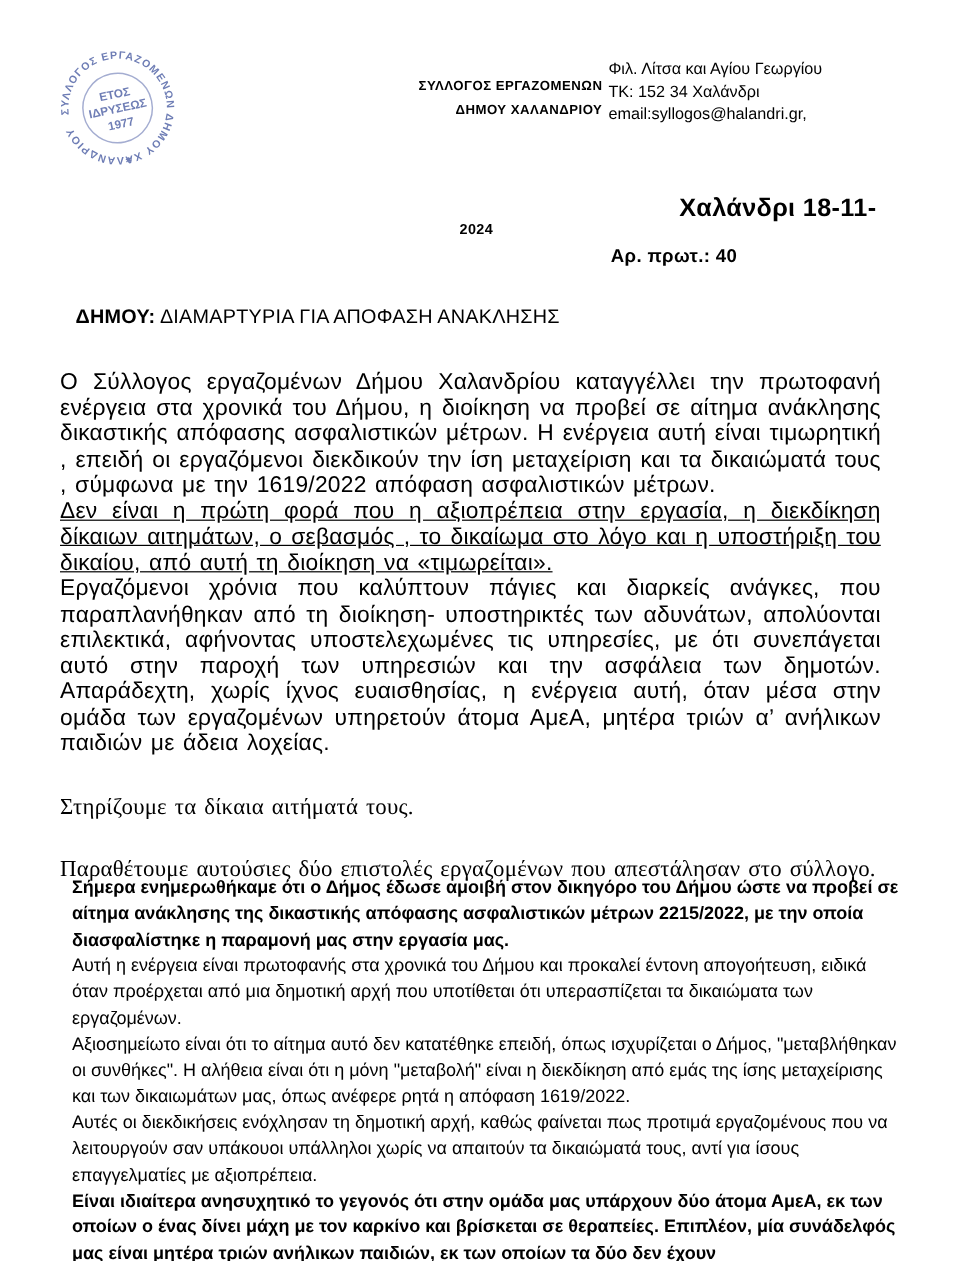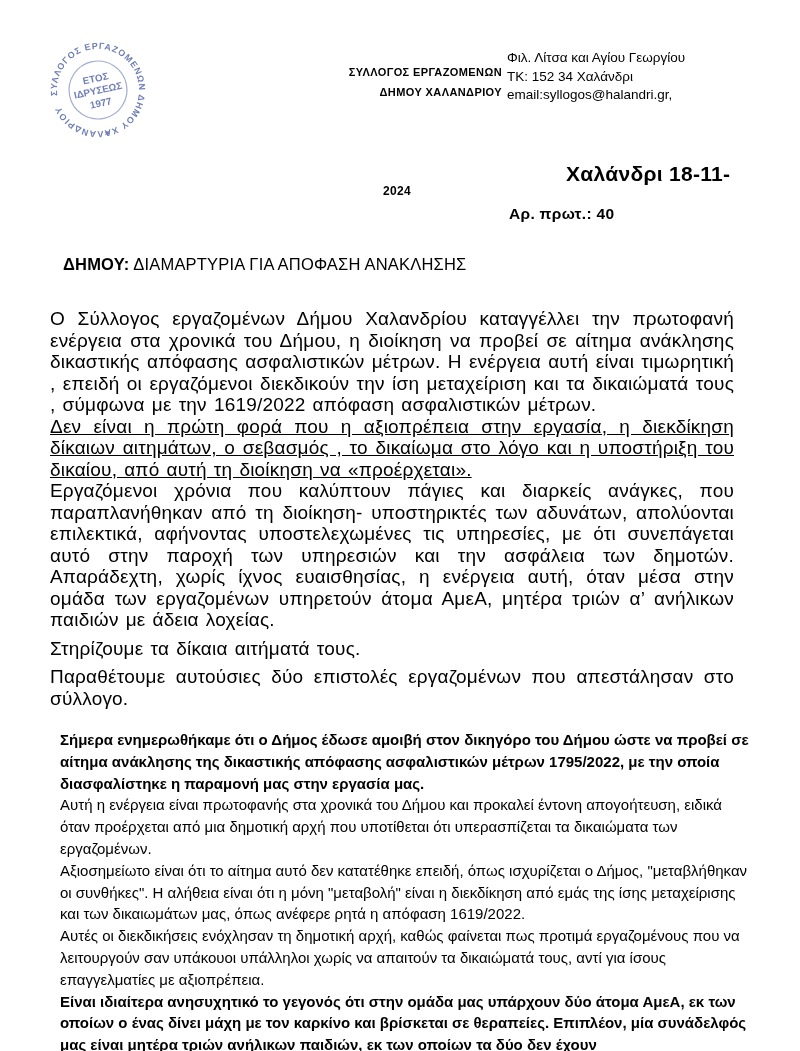--- a/index.html
+++ b/index.html
@@ -25,21 +25,21 @@
   
   .subject{position:absolute;left:63px;top:255px;font-size:16.5px;letter-spacing:.2px;}
   .subject .lbl{font-weight:bold;}
   
   .body1{
     position:absolute;left:50px;top:308px;width:684px;
     font-size:19px;line-height:21.5px;text-align:justify;
     letter-spacing:.2px;word-spacing:1.6px;
   }
   .body1 p{margin:0;}
-  .body1 p.gap{margin-top:7px;}
+  .body1 p.gap{margin-top:31px;font-family:Liberation Serif, serif;}
   .body1 p.underlined{text-decoration:underline;}
   
   .letters{
     position:absolute;left:60px;top:729px;width:692px;
     font-size:15px;line-height:21.8px;text-align:left;
   }
   .letters p{margin:0;}
   .letters p.bold{font-weight:bold;}
 </style>
 </head>
@@ -77,27 +77,27 @@
   <div class="date-line1">Χαλάνδρι  18-11-</div>
   <div class="date-line2">2024</div>
   <div class="protocol">Αρ. πρωτ.:  40</div>
 
   <div class="subject">
     <span class="lbl">ΔΗΜΟΥ:</span><span> ΔΙΑΜΑΡΤΥΡΙΑ ΓΙΑ ΑΠΟΦΑΣΗ ΑΝΑΚΛΗΣΗΣ</span>
   </div>
 
   <div class="body1">
     <p>Ο Σύλλογος  εργαζομένων Δήμου Χαλανδρίου καταγγέλλει την πρωτοφανή ενέργεια στα χρονικά του Δήμου, η διοίκηση να προβεί σε αίτημα ανάκλησης δικαστικής απόφασης ασφαλιστικών μέτρων.    Η ενέργεια αυτή είναι τιμωρητική , επειδή  οι εργαζόμενοι διεκδικούν την ίση μεταχείριση και τα δικαιώματά τους , σύμφωνα  με την 1619/2022 απόφαση ασφαλιστικών μέτρων.</p>
-    <p class="underlined">Δεν είναι η πρώτη φορά που η αξιοπρέπεια στην εργασία, η διεκδίκηση δίκαιων αιτημάτων, ο σεβασμός , το δικαίωμα στο λόγο και η υποστήριξη του δικαίου, από αυτή τη διοίκηση να «προέρχεται».</p>
+    <p class="underlined">Δεν είναι η πρώτη φορά που η αξιοπρέπεια στην εργασία, η διεκδίκηση δίκαιων αιτημάτων, ο σεβασμός , το δικαίωμα στο λόγο και η υποστήριξη του δικαίου, από αυτή τη διοίκηση να «τιμωρείται».</p>
     <p>Εργαζόμενοι χρόνια που καλύπτουν πάγιες και διαρκείς ανάγκες, που παραπλανήθηκαν από τη διοίκηση- υποστηρικτές των αδυνάτων, απολύονται επιλεκτικά, αφήνοντας υποστελεχωμένες τις υπηρεσίες, με ότι συνεπάγεται αυτό στην παροχή των υπηρεσιών και την  ασφάλεια των δημοτών. Απαράδεχτη, χωρίς ίχνος ευαισθησίας, η ενέργεια αυτή, όταν μέσα στην ομάδα των  εργαζομένων υπηρετούν άτομα ΑμεΑ, μητέρα τριών α’ ανήλικων παιδιών με άδεια λοχείας.</p>
     <p class="gap">Στηρίζουμε τα δίκαια αιτήματά τους.</p>
     <p class="gap"> Παραθέτουμε αυτούσιες δύο επιστολές εργαζομένων  που απεστάλησαν στο σύλλογο.</p>
   </div>
 
   <div class="letters">
-    <p class="bold">Σήμερα ενημερωθήκαμε ότι ο Δήμος έδωσε αμοιβή στον δικηγόρο του Δήμου ώστε να προβεί σε αίτημα ανάκλησης της δικαστικής απόφασης ασφαλιστικών μέτρων 1795/2022, με την οποία διασφαλίστηκε η παραμονή μας στην εργασία μας.</p>
+    <p class="bold">Σήμερα ενημερωθήκαμε ότι ο Δήμος έδωσε αμοιβή στον δικηγόρο του Δήμου ώστε να προβεί σε αίτημα ανάκλησης της δικαστικής απόφασης ασφαλιστικών μέτρων 2215/2022, με την οποία διασφαλίστηκε η παραμονή μας στην εργασία μας.</p>
     <p>Αυτή η ενέργεια είναι πρωτοφανής στα χρονικά του Δήμου και προκαλεί έντονη απογοήτευση, ειδικά όταν προέρχεται από μια δημοτική αρχή που υποτίθεται ότι υπερασπίζεται τα δικαιώματα των εργαζομένων.</p>
     <p>Αξιοσημείωτο είναι ότι το αίτημα αυτό δεν κατατέθηκε επειδή, όπως ισχυρίζεται ο Δήμος, "μεταβλήθηκαν οι συνθήκες". Η αλήθεια είναι ότι η μόνη "μεταβολή" είναι η διεκδίκηση από εμάς της ίσης μεταχείρισης και των δικαιωμάτων μας, όπως ανέφερε ρητά η απόφαση 1619/2022.</p>
     <p>Αυτές οι διεκδικήσεις ενόχλησαν τη δημοτική αρχή, καθώς φαίνεται πως προτιμά εργαζομένους που να λειτουργούν σαν υπάκουοι υπάλληλοι χωρίς να απαιτούν τα δικαιώματά τους, αντί για ίσους επαγγελματίες με αξιοπρέπεια.</p>
     <p class="bold">Είναι ιδιαίτερα ανησυχητικό το γεγονός ότι στην ομάδα μας υπάρχουν δύο άτομα ΑμεΑ, εκ των οποίων ο ένας δίνει μάχη με τον καρκίνο και βρίσκεται σε θεραπείες. Επιπλέον, μία συνάδελφός μας είναι μητέρα τριών ανήλικων παιδιών, εκ των οποίων τα δύο δεν έχουν</p>
   </div>
 
 </div>
 
 </body></html>

